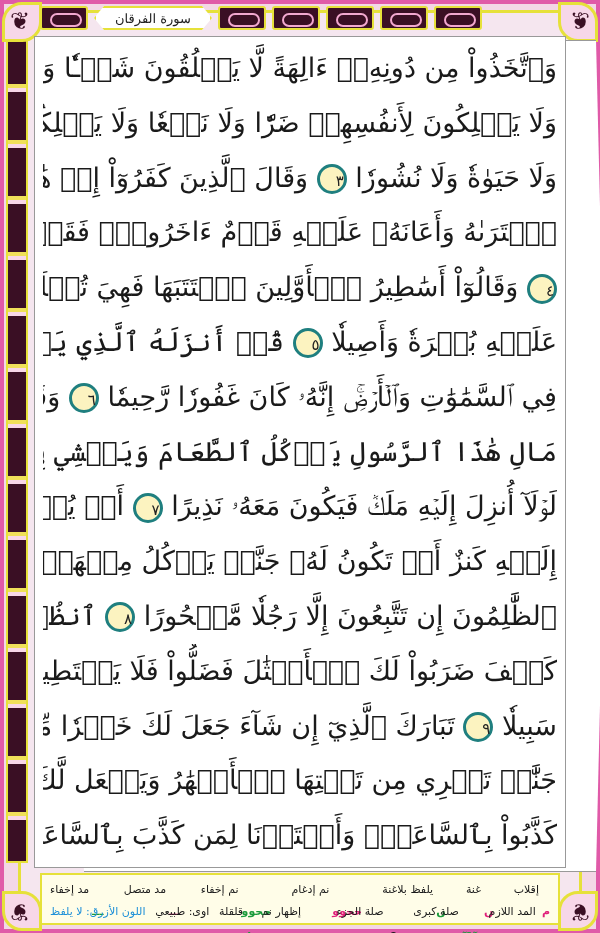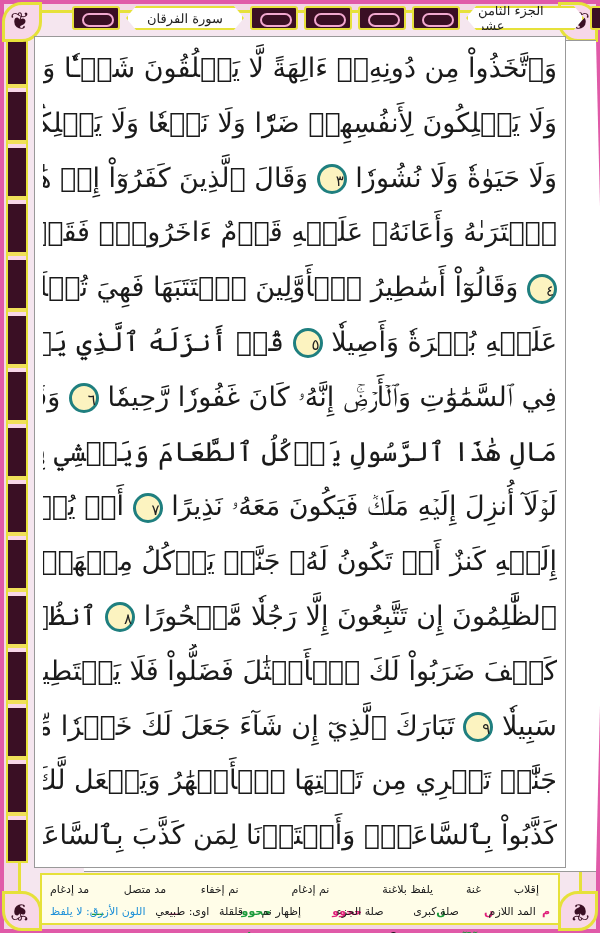--- a/index.html
+++ b/index.html
@@ -2,21 +2,21 @@
 <html><head>
 <meta charset="utf-8">
 <style>
   html, body { margin:0; padding:0; }
   body { width:600px; height:933px; background:#f7e7ef; position:relative; overflow:hidden; font-family:"DejaVu Sans", sans-serif; }
   .frame { position:absolute; left:0; top:0; width:600px; height:933px; box-sizing:border-box; border:4px solid #e05aa8; background:#f3d7e6; }
   .frame-inner { position:absolute; left:14px; top:6px; right:14px; bottom:6px; border:3px solid #e6e13a; background:#f5e6ef; }
   .side-band { position:absolute; top:34px; bottom:70px; width:22px; background:repeating-linear-gradient(180deg,#3a0f24 0px,#3a0f24 48px,#f0e05a 48px,#f0e05a 52px,#f7d7e8 52px,#f7d7e8 56px); border:2px solid #e6e13a; box-sizing:border-box;}
   .side-band.left { left:6px; }
   .side-band.right { right:6px; }
-  .top-band { position:absolute; left:40px; right:40px; top:4px; height:28px; display:flex; align-items:center; gap:6px;padding-left:32px; }
+  .top-band { position:absolute; left:40px; right:40px; top:4px; height:28px; display:flex; align-items:center; gap:6px; }
   .cartouche { height:24px; border:2px solid #e6e13a; background:#3a0f24; border-radius:3px; flex:0 0 48px; box-sizing:border-box; position:relative;}
   .cartouche::after { content:""; position:absolute; left:8px; top:5px; width:28px; height:10px; border:2px solid #f2a8cf; border-radius:8px; }
   .label-box { height:24px; background:#fff; border:2px solid #e6e13a; box-sizing:border-box; display:flex; align-items:center; justify-content:center; font-family:"DejaVu Serif", serif; font-size:13px; color:#222; padding:0 10px; clip-path:polygon(10px 0,calc(100% - 10px) 0,100% 50%,calc(100% - 10px) 100%,10px 100%,0 50%); }
   .label-box.surah { flex:0 0 118px; }
   .label-box.juz { flex:0 0 118px; }
   .label-box.page { flex:0 0 40px; font-size:14px; }
   .corner { position:absolute; width:40px; height:40px; background:#f7d7e8; border:3px solid #e6e13a; box-sizing:border-box; border-radius:50% 0 50% 0; }
   .corner::after { content:"❦"; position:absolute; left:5px; top:2px; font-size:24px; color:#3a0f24; }
   .corner.tl { left:2px; top:2px; }
   .corner.tr { right:2px; top:2px; transform:scaleX(-1); }
@@ -46,21 +46,20 @@
 <div class="corner br"></div>
 
 <div class="top-band">
   <div class="cartouche"></div>
   <div class="label-box surah">سورة الفرقان</div>
   <div class="cartouche"></div>
   <div class="cartouche"></div>
   <div class="label-box page">٣٦٠</div>
   <div class="cartouche"></div>
   <div class="cartouche"></div>
-  <div class="label-box juz">الجزء الثامن عشر</div>
   <div class="cartouche"></div>
 </div>
 
 <div class="page">
   <div class="lines">
     <div class="line"><span>وَٱتَّخَذُواْ مِن دُونِهِۦٓ ءَالِهَةً لَّا يَخۡلُقُونَ شَيۡـٔٗا وَهُمۡ يُخۡلَقُونَ</span></div>
     <div class="line"><span>وَلَا يَمۡلِكُونَ لِأَنفُسِهِمۡ ضَرّٗا وَلَا نَفۡعٗا وَلَا يَمۡلِكُونَ مَوۡتٗا</span></div>
     <div class="line"><span>وَلَا حَيَوٰةٗ وَلَا نُشُورٗا</span> <span class="ayah">٣</span> <span>وَقَالَ ٱلَّذِينَ كَفَرُوٓاْ إِنۡ هَٰذَآ إِلَّآ إِفۡكٌ</span></div>
     <div class="line"><span>ٱفۡتَرَىٰهُ وَأَعَانَهُۥ عَلَيۡهِ قَوۡمٌ ءَاخَرُونَۖ فَقَدۡ جَآءُو ظُلۡمٗا وَزُورٗا</span></div>
     <div class="line"><span class="ayah">٤</span> <span>وَقَالُوٓاْ أَسَٰطِيرُ ٱلۡأَوَّلِينَ ٱكۡتَتَبَهَا فَهِيَ تُمۡلَىٰ</span></div>
@@ -98,21 +97,21 @@
     <span class="legend-item">
         <span class="swatch c-green">ححوو</span>
         <span>نم إخفاء</span>
       </span>
     <span class="legend-item">
         <span class="swatch c-red">ـــ</span>
         <span>مد متصل</span>
       </span>
     <span class="legend-item">
         <span class="swatch c-green">ـــ</span>
-        <span>مد إدغام</span>
+        <span>مد إخفاء</span>
       </span>
   </div>
   <div class="legend-row">
     <span class="legend-item">
         <span class="swatch c-red">ـــ</span>
         <span>المد اللازم</span>
       </span>
     <span class="legend-item">
         <span class="swatch c-green">وٓىٓ</span>
         <span>صلة كبرى</span>

